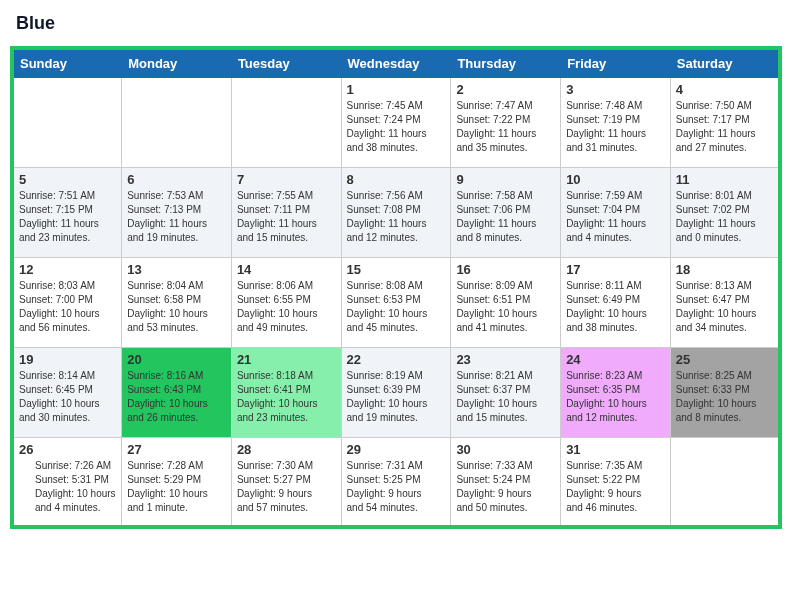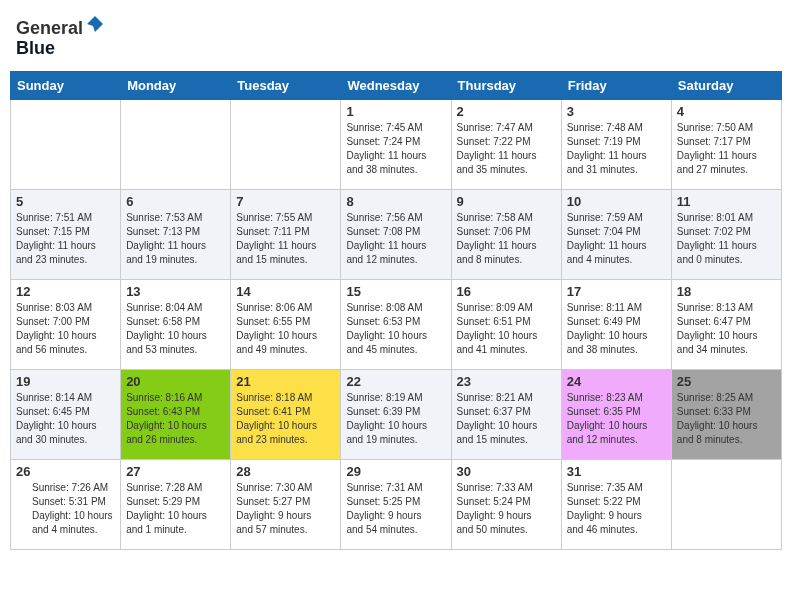--- a/index.html
+++ b/index.html
@@ -41,21 +41,21 @@
       font-weight: bold;
       color: #222;
     }
     .location {
       font-size: 14px;
       color: #555;
     }
     .calendar {
       width: 100%;
       border-collapse: collapse;
-      border: 1px solid #22c55e;
+      border: 4px solid #22c55e;
     }
     .calendar th {
       background-color: #1a6ab1;
       color: white;
       text-align: left;
       padding: 6px 6px;
       font-size: 13px;
       font-weight: bold;
       border: 1px solid #1a6ab1;
     }
@@ -87,25 +87,20 @@
     .empty-cell {
       background: #f9f9f9;
     }
   </style>
 </head>
 <body>
 
 <div class="header">
   <div class="logo">
     <div>
-      <div class="logo-text">
-        <span class="logo-general">General</span><svg class="logo-icon" viewBox="0 0 20 20">
-            <polygon points="10,2 18,10 10,18 8,12 2,10" fill="#1a6ab1"></polygon>
-          </svg>
-      </div>
       <div class="logo-text">
         <span class="logo-blue">Blue</span>
       </div>
     </div>
   </div>
   <div class="title-block">
     <div class="month-title"></div>
     <div class="location"></div>
   </div>
 </div>
@@ -259,28 +254,28 @@
         </td>
       </tr>
       <tr>
         <td style="background: rgb(240, 244, 248);">
           <span class="day-number">19</span>
           <div class="day-info" style="white-space: pre-line;">Sunrise: 8:14 AM
 Sunset: 6:45 PM
 Daylight: 10 hours
 and 30 minutes.</div>
         </td>
-        <td style="background: #84cc16;">
+        <td style="background: #22c55e;">
           <span class="day-number">20</span>
           <div class="day-info" style="white-space: pre-line;">Sunrise: 8:16 AM
 Sunset: 6:43 PM
 Daylight: 10 hours
 and 26 minutes.</div>
         </td>
-        <td style="background: #fde047;">
+        <td style="background: #86efac;">
           <span class="day-number">21</span>
           <div class="day-info" style="white-space: pre-line;">Sunrise: 8:18 AM
 Sunset: 6:41 PM
 Daylight: 10 hours
 and 23 minutes.</div>
         </td>
         <td style="background: rgb(240, 244, 248);">
           <span class="day-number">22</span>
           <div class="day-info" style="white-space: pre-line;">Sunrise: 8:19 AM
 Sunset: 6:39 PM

